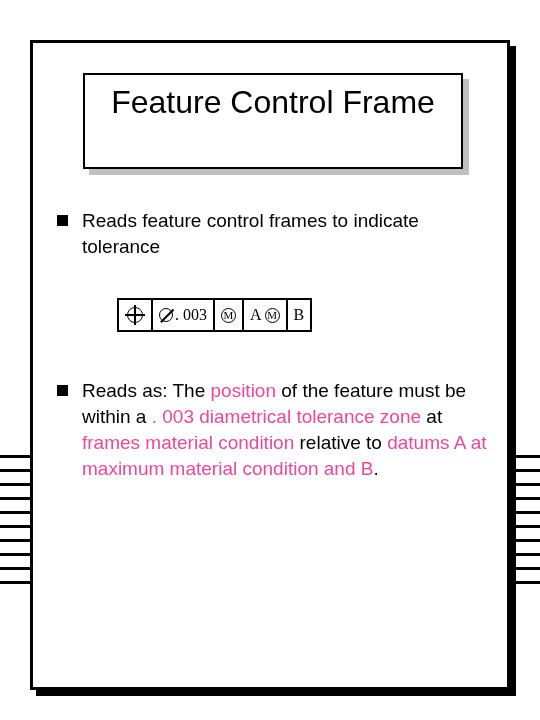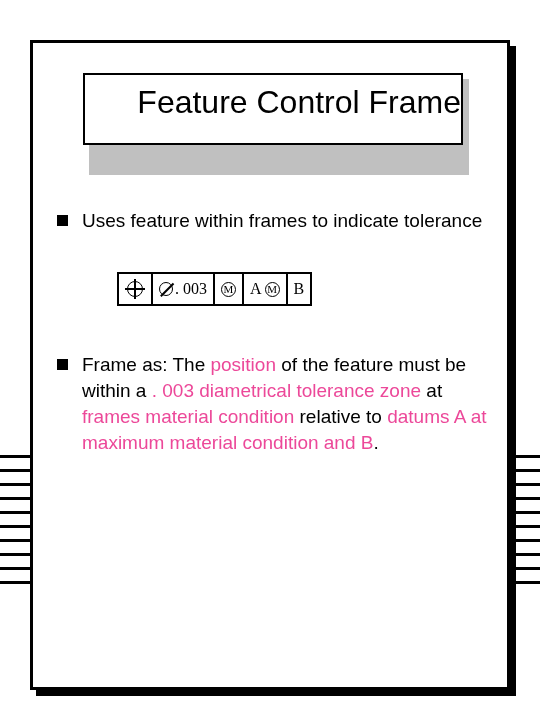--- a/index.html
+++ b/index.html
@@ -12,23 +12,23 @@
     position: absolute; left: 30px; top: 40px;
     width: 480px; height: 650px;
     border: 3px solid #000; background: #fff; z-index: 2;
   }
   .slide-shadow {
     position: absolute; left: 36px; top: 46px;
     width: 480px; height: 650px; background: #000; z-index: 1;
   }
   .title-box {
     position: absolute; left: 50px; top: 30px;
-    width: 380px; height: 72px;
+    width: 380px; height: 96px;
     border: 2px solid #000; background: #fff;
-    text-align: right; z-index: 3; padding-top: 8px;
+    text-align: center; z-index: 3; padding-top: 8px;
   }
   .title-shadow {
     position: absolute; left: 56px; top: 36px;
     width: 380px; height: 96px;
     background: #c0c0c0; z-index: 2;
   }
   .title-text { font-size: 32px; line-height: 38px; }
   .bullets {
     position: absolute; left: 24px; top: 165px;
     width: 432px; z-index: 3;
@@ -79,21 +79,21 @@
 
   <div class="title-shadow"></div>
   <div class="title-box">
     <div class="title-text">Feature Control Frame</div>
   </div>
 
   <div class="bullets">
 
     <div class="bullet-row">
       <div class="bullet-marker"></div>
-      <div class="bullet-text">Uses feature within frames to indicate tolerance</div>
+      <div class="bullet-text">Reads feature control frames to indicate tolerance</div>
     </div>
 
     <div class="fcf-block">
       <div class="fcf-cell">
         <span class="pos-sym">
           <span class="ring"></span>
             <span class="h"></span>
             <span class="v"></span>
         </span>
       </div>
@@ -109,19 +109,19 @@
         <span class="circ" style="margin-left:3px;">M</span>
       </div>
       <div class="fcf-cell">
         <span>B</span>
       </div>
     </div>
 
     <div class="bullet-row">
       <div class="bullet-marker"></div>
       <div class="bullet-text">
-        <span>Frame as:  The </span><span class="hl">position</span><span> of the feature must be within a </span><span class="hl">. 003 diametrical tolerance zone</span><span> at </span><span class="hl">frames material condition</span><span> relative to </span><span class="hl">datums A at maximum material condition and B</span><span>.</span>
+        <span>Reads as:  The </span><span class="hl">position</span><span> of the feature must be within a </span><span class="hl">. 003 diametrical tolerance zone</span><span> at </span><span class="hl">frames material condition</span><span> relative to </span><span class="hl">datums A at maximum material condition and B</span><span>.</span>
       </div>
     </div>
 
   </div>
 
 </div>
 
 </body></html>

